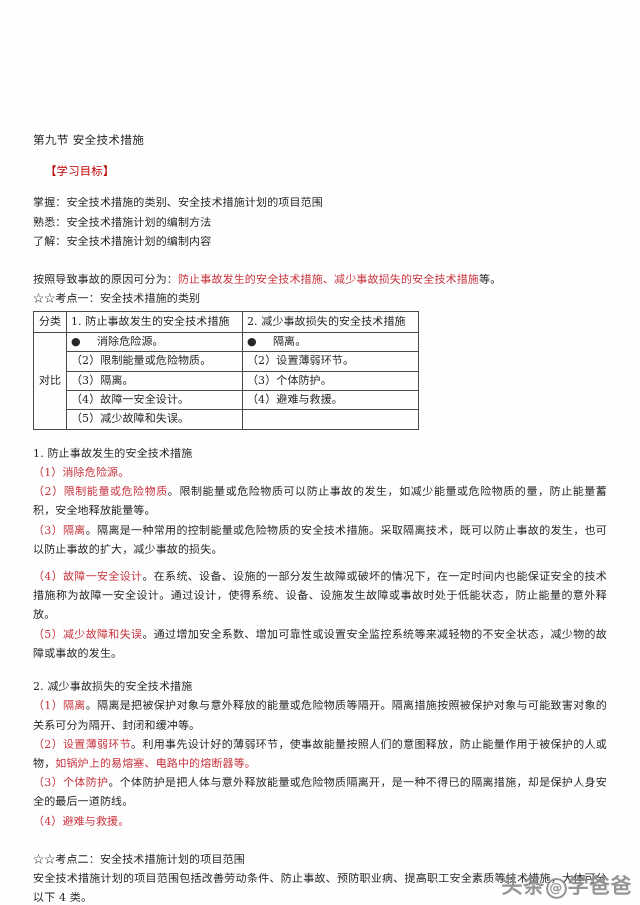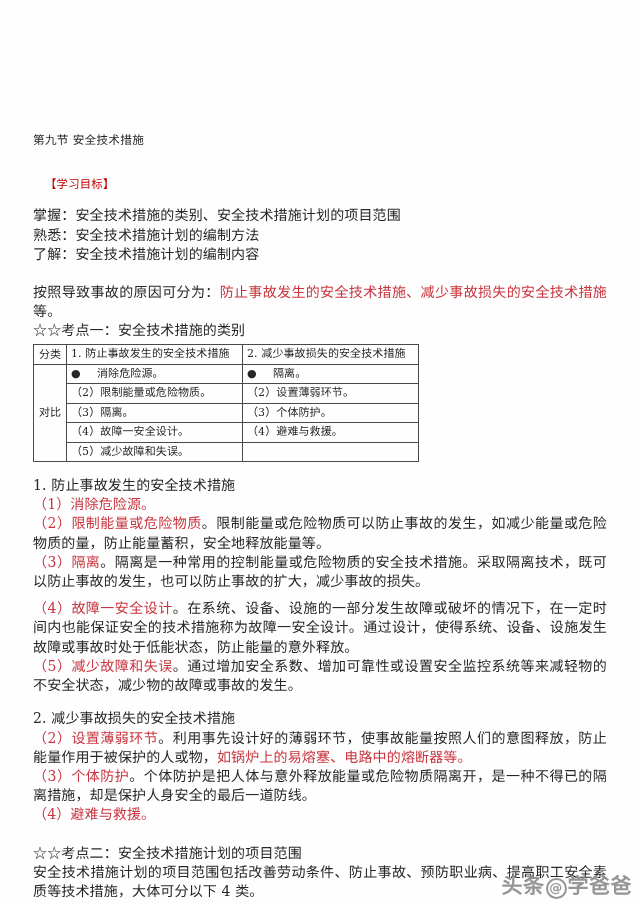--- a/index.html
+++ b/index.html
@@ -24,32 +24,32 @@
     padding: 0;
   }
   .content {
     position: absolute;
     left: 33px;
     top: 131px;
     width: 574px;
   }
   
   .line {
-    font-size: 14px;
+    font-size: 11px;
     line-height: 19.2px;
     letter-spacing: 0.15px;
     text-align: justify;
     text-justify: inter-ideograph;
     word-break: break-all;
     margin: 0;
   }
   .title-line {
     font-size: 11.6px;
     line-height: 19.2px;
-    margin: 0 0 25px 0;
+    margin: 0 0 12px 0;
     letter-spacing: 0.3px;
   }
   .sec-head {
     color: #c00000;
     font-size: 11.4px;
     line-height: 19.2px;
     margin: 12px;
     letter-spacing: 0.2px;
   }
   .gap-sm { height: 8px; }
@@ -193,20 +193,23 @@
     </p>
 
     <p class="line">
       <span class="red">（5）</span><span class="red">减少故障和失误</span><span>。通过增加安全系数、增加可靠性或设置安全监控系统等来减轻物的不安全状态，减少物的故障或事故的发生。</span>
     </p>
 
     <div class="gap-md"></div>
 
     <p class="line">2. 减少事故损失的安全技术措施</p>
 
+    <p class="line">
+      <span class="red">（1）</span><span class="red">隔离</span><span>。隔离是把被保护对象与意外释放的能量或危险物质等隔开。隔离措施按照被保护对象与可能致害对象的关系可分为隔开、封闭和缓冲等。</span>
+    </p>
 
     <p class="line">
       <span class="red">（2）</span><span class="red">设置薄弱环节</span><span>。利用事先设计好的薄弱环节，使事故能量按照人们的意图释放，防止能量作用于被保护的人或物，</span><span class="red">如锅炉上的易熔塞、电路中的熔断器等。</span>
     </p>
 
     <p class="line">
       <span class="red">（3）</span><span class="red">个体防护</span><span>。个体防护是把人体与意外释放能量或危险物质隔离开，是一种不得已的隔离措施，却是保护人身安全的最后一道防线。</span>
     </p>
 
     <p class="line">

